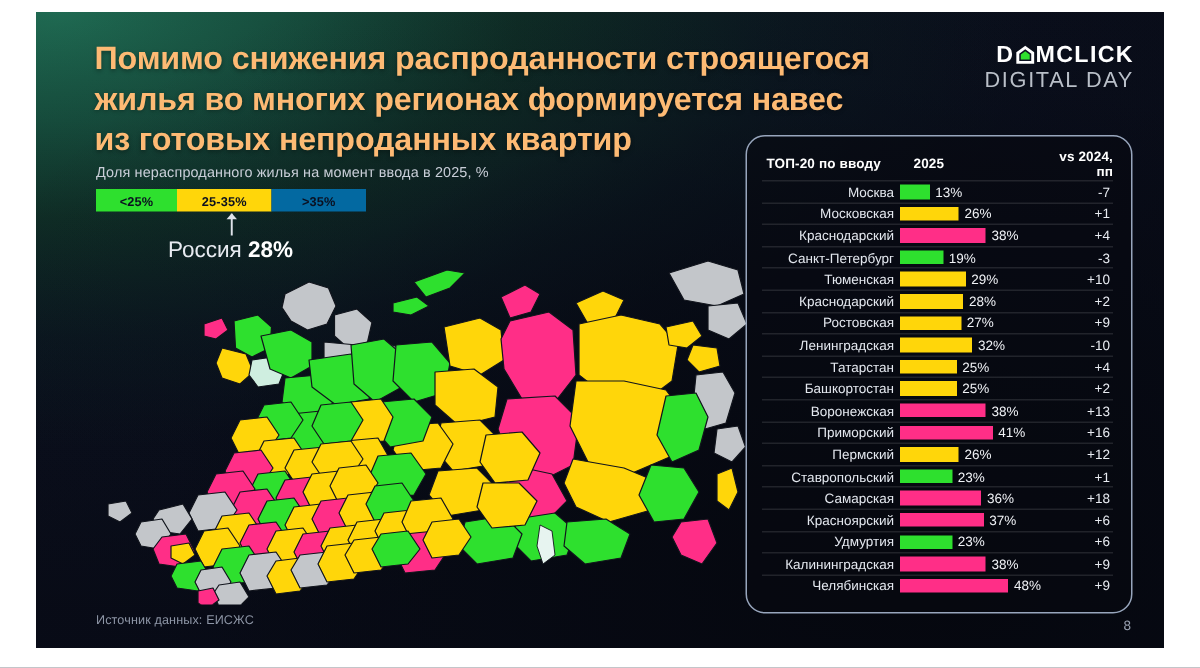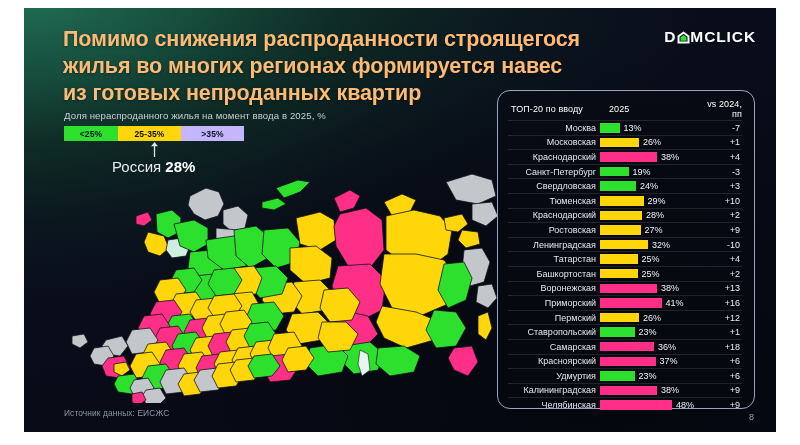--- a/index.html
+++ b/index.html
@@ -90,21 +90,21 @@
   
   #panel{
     position:absolute;left:473px;top:82px;width:258px;height:319px;
     border:1.1px solid #98a6bd;border-radius:13px;
     background:rgba(7,9,17,.55);
     box-sizing:border-box;
     padding:9px 12px 6px 10px;
   }
   .thead{
     display:flex;align-items:center;
-    color:#ffffff;font-weight:400;font-size:9px;letter-spacing:.1px;
+    color:#ffffff;font-weight:700;font-size:9px;letter-spacing:.1px;
     height:17px;margin-bottom:3px;
   }
   .thead .c-name{width:88px;text-align:left;padding-left:3px;}
   .thead .c-val{flex:1;text-align:left;padding-left:10px;}
   .thead .c-delta{width:44px;text-align:right;}
 
   .trow{
     display:flex;align-items:center;height:13.6px;
     border-top:1px solid rgba(255,255,255,.11);
     justify-content:flex-end;
@@ -143,28 +143,29 @@
       <span>D</span>
       <span class="house">
         <svg viewBox="0 0 14 14" width="13" height="13" aria-hidden="true">
           <path d="M7 0.6 L13.4 5.2 L13.4 13.4 L0.6 13.4 L0.6 5.2 Z" fill="#ffffff"></path>
           <path d="M7 3.0 L11.3 6.2 L11.3 11.4 L2.7 11.4 L2.7 6.2 Z" fill="#0d1322"></path>
           <path d="M7 4.4 L10.2 6.8 L10.2 10.4 L3.8 10.4 L3.8 6.8 Z" fill="#2ee02e"></path>
         </svg>
       </span>
       <span>MCLICK</span>
     </div>
+    <div class="l2">DIGITAL DAY</div>
   </div>
 
   <div class="legend-caption">Доля нераспроданного жилья на момент ввода в 2025, %</div>
 
   <div class="legend-bar">
     <div class="seg s1" style="background: rgb(46, 224, 46);">&lt;25%</div>
     <div class="seg s2" style="background: rgb(255, 214, 10);">25-35%</div>
-    <div class="seg s3" style="background: #c4b5fd;">&gt;35%</div>
+    <div class="seg s3" style="background: #0369a1;">&gt;35%</div>
   </div>
 
   <div class="legend-arrow">
     <svg viewBox="0 0 9 16" width="9" height="16" aria-hidden="true">
       <path d="M4.5 0.5 L4.5 15" stroke="#dfe3ea" stroke-width="1.3" fill="none"></path>
       <path d="M4.5 0.2 L8 4.2 L1 4.2 Z" fill="#dfe3ea"></path>
     </svg>
   </div>
   <div class="legend-note">
     <span>Россия </span><b>28%</b>
@@ -327,28 +328,20 @@
         </div>
         <div class="trow">
           <div class="c-name">Санкт-Петербург</div>
           <div class="c-val">
             <div class="bar" style="width: 28.5px; background: rgb(46, 224, 46);"></div>
             <span class="barlabel">19%</span>
           </div>
           <div class="c-delta">-3</div>
         </div>
         <div class="trow">
-          <div class="c-name">Свердловская</div>
-          <div class="c-val">
-            <div class="bar" style="width: 36px; background: rgb(46, 224, 46);"></div>
-            <span class="barlabel">24%</span>
-          </div>
-          <div class="c-delta">+3</div>
-        </div>
-        <div class="trow">
           <div class="c-name">Тюменская</div>
           <div class="c-val">
             <div class="bar" style="width: 43.5px; background: rgb(255, 214, 10);"></div>
             <span class="barlabel">29%</span>
           </div>
           <div class="c-delta">+10</div>
         </div>
         <div class="trow">
           <div class="c-name">Краснодарский</div>
           <div class="c-val">

